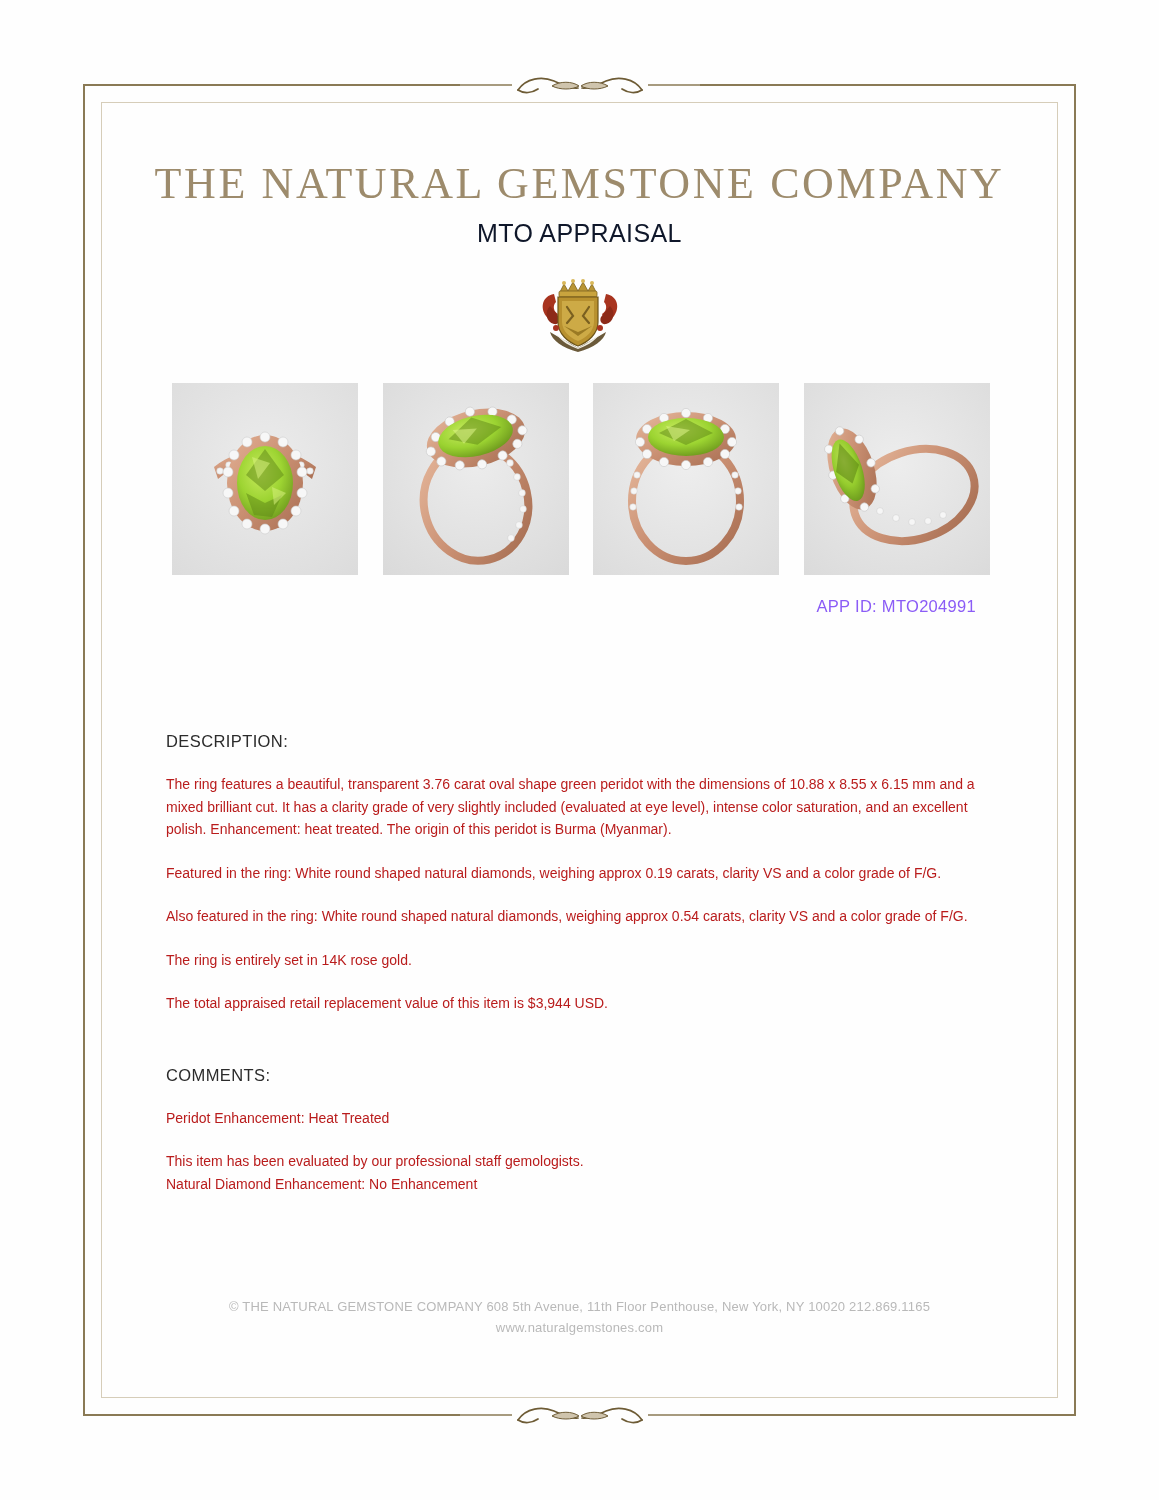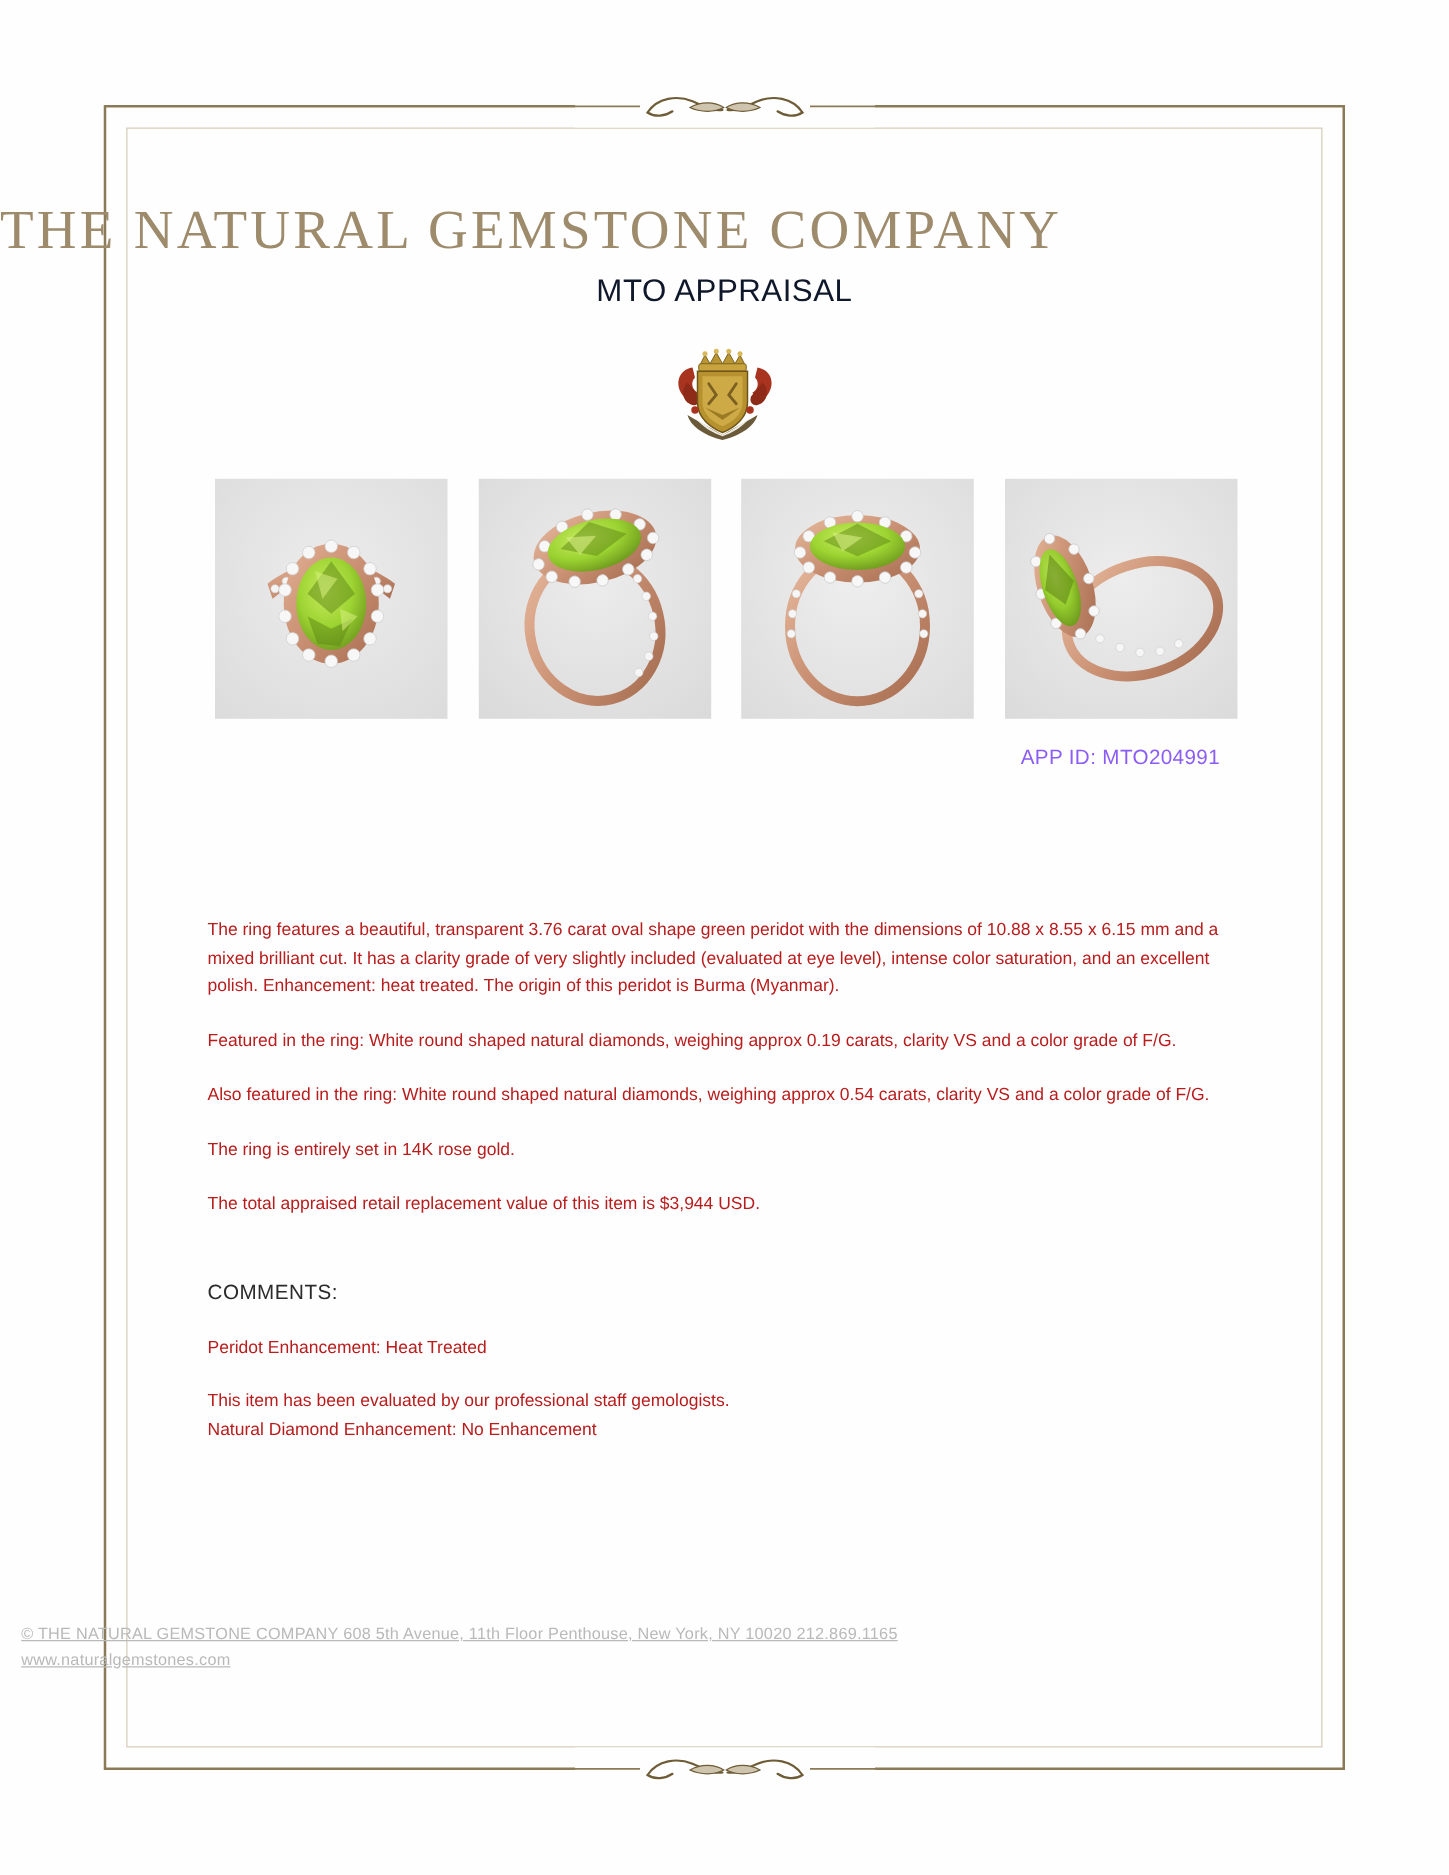--- a/index.html
+++ b/index.html
@@ -33,20 +33,21 @@
     background:#fefefe;
     display:flex;align-items:center;justify-content:center;
   }
   .ornament.top{top:68px;}
   .ornament.bottom{bottom:68px;}
   .ornament svg{display:block;}
 
   
   .brand-title{
     position:absolute;left:0;right:0;top:158px;
+    text-align:center;
     font-family:"Liberation Serif", serif;
     font-size:44px;
     letter-spacing:2.6px;
     color:#9d8b6c;
     font-weight:400;
     white-space:nowrap;
   }
   .brand-sub{
     position:absolute;left:0;right:0;top:219px;
     text-align:center;
@@ -92,27 +93,26 @@
     font-size:14px;color:#b91c1c;
     line-height:22.5px;
     margin:0 16px 21px 0;
     text-align:left;
   }
   .para.last{margin-bottom:0;}
   .gap-lg{height:30px;}
 
   
   .footer{
-    position:absolute;left:17px;right:0;top:1296px;
-    text-align:left;
+    position:absolute;left:0;right:0;top:1296px;
+    text-align:center;
     color:#b9b9b9;
     font-size:13px;
     line-height:21px;
     letter-spacing:0.2px;
-    text-decoration:underline;
   }
 </style>
 </head>
 <body>
 
 <div class="page">
 
   <div class="border-outer"></div>
   <div class="border-inner"></div>
 
@@ -409,20 +409,21 @@
           </g>
         </g>
       </svg>
     </div>
 
   </div>
 
   <div class="app-id">APP ID: MTO204991</div>
 
   <div class="body-area">
+    <p class="sec-head">DESCRIPTION:</p>
     <p class="para">The ring features a beautiful, transparent 3.76 carat oval shape green peridot with the dimensions of 10.88 x 8.55 x 6.15 mm and a mixed brilliant cut. It has a clarity grade of very slightly included (evaluated at eye level), intense color saturation, and an excellent polish. Enhancement: heat treated. The origin of this peridot is Burma (Myanmar).</p>
     <p class="para">Featured in the ring: White round shaped natural diamonds, weighing approx 0.19 carats, clarity VS and a color grade of F/G.</p>
     <p class="para">Also featured in the ring: White round shaped natural diamonds, weighing approx 0.54 carats, clarity VS and a color grade of F/G.</p>
     <p class="para">The ring is entirely set in 14K rose gold.</p>
     <p class="para">The total appraised retail replacement value of this item is $3,944 USD.</p>
 
     <div class="gap-lg"></div>
 
     <p class="sec-head">COMMENTS:</p>
     <p class="para">Peridot Enhancement: Heat Treated</p>

